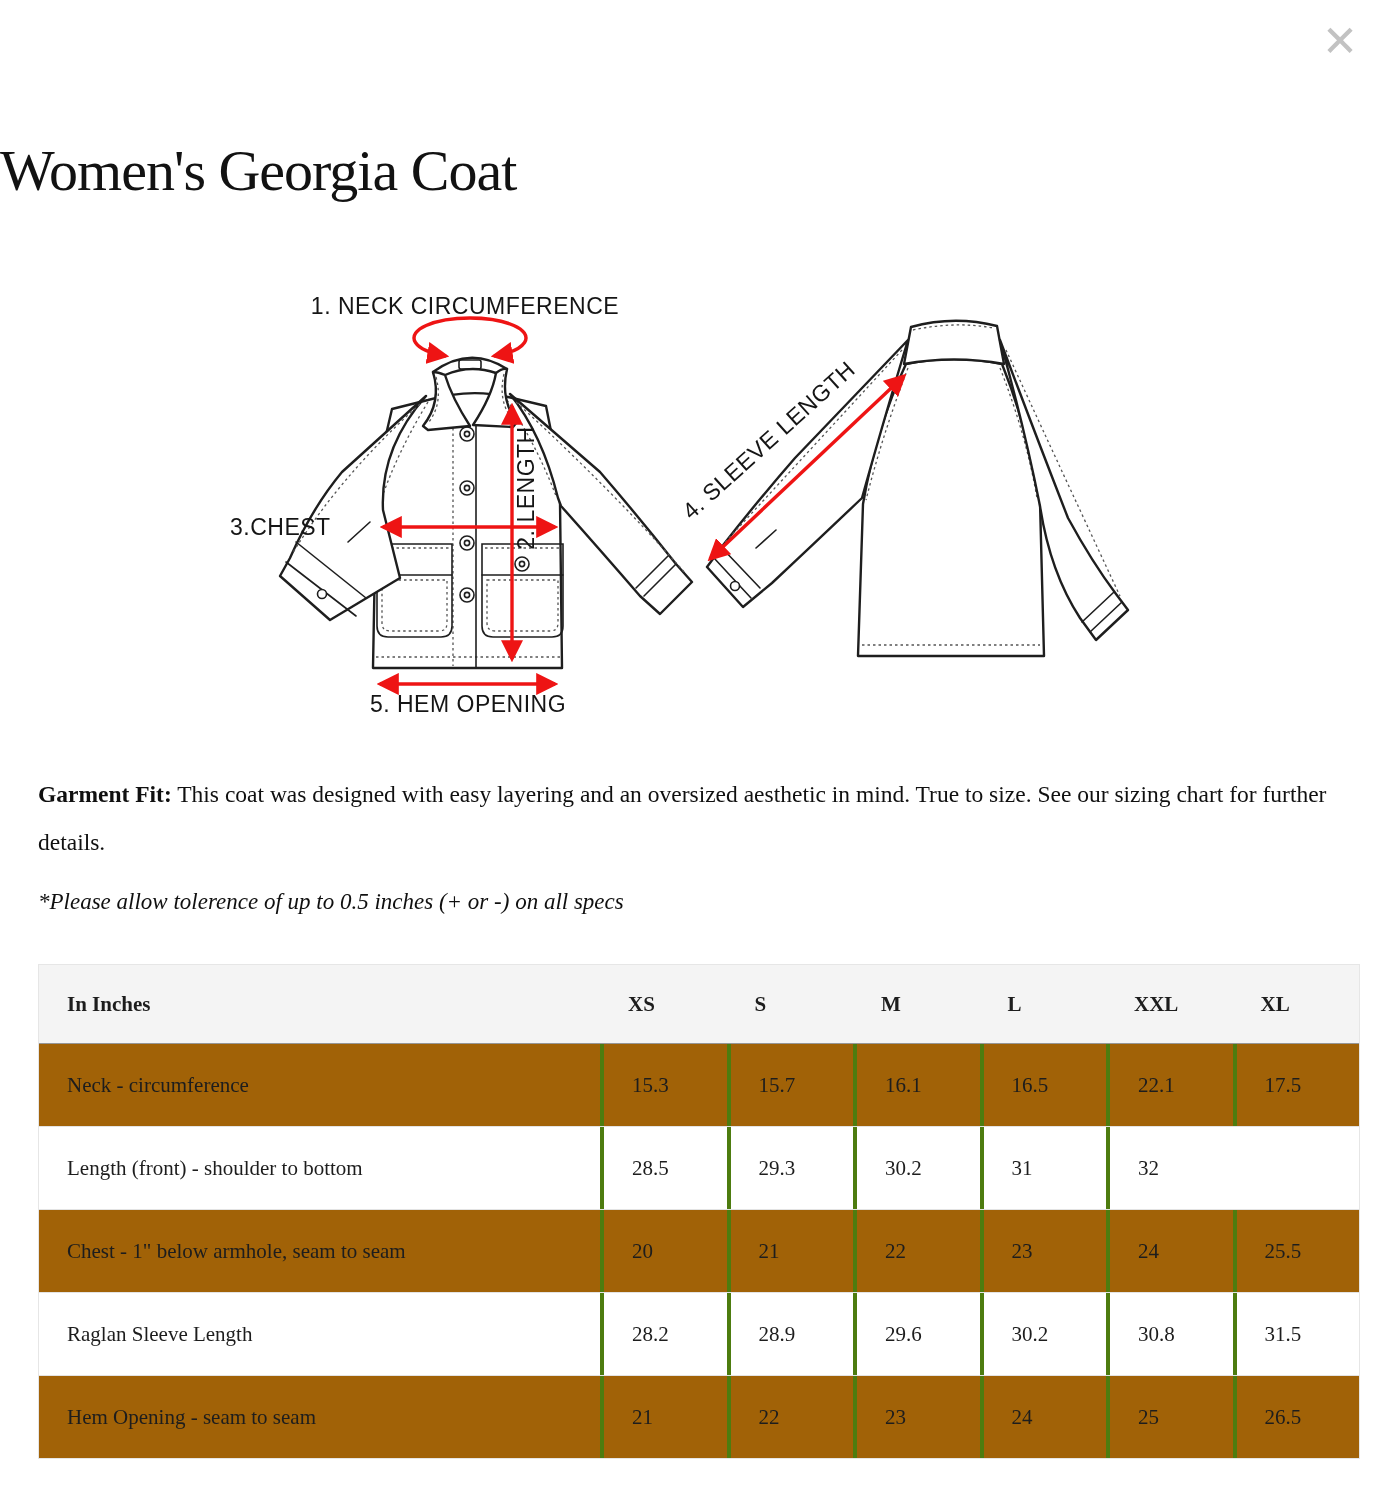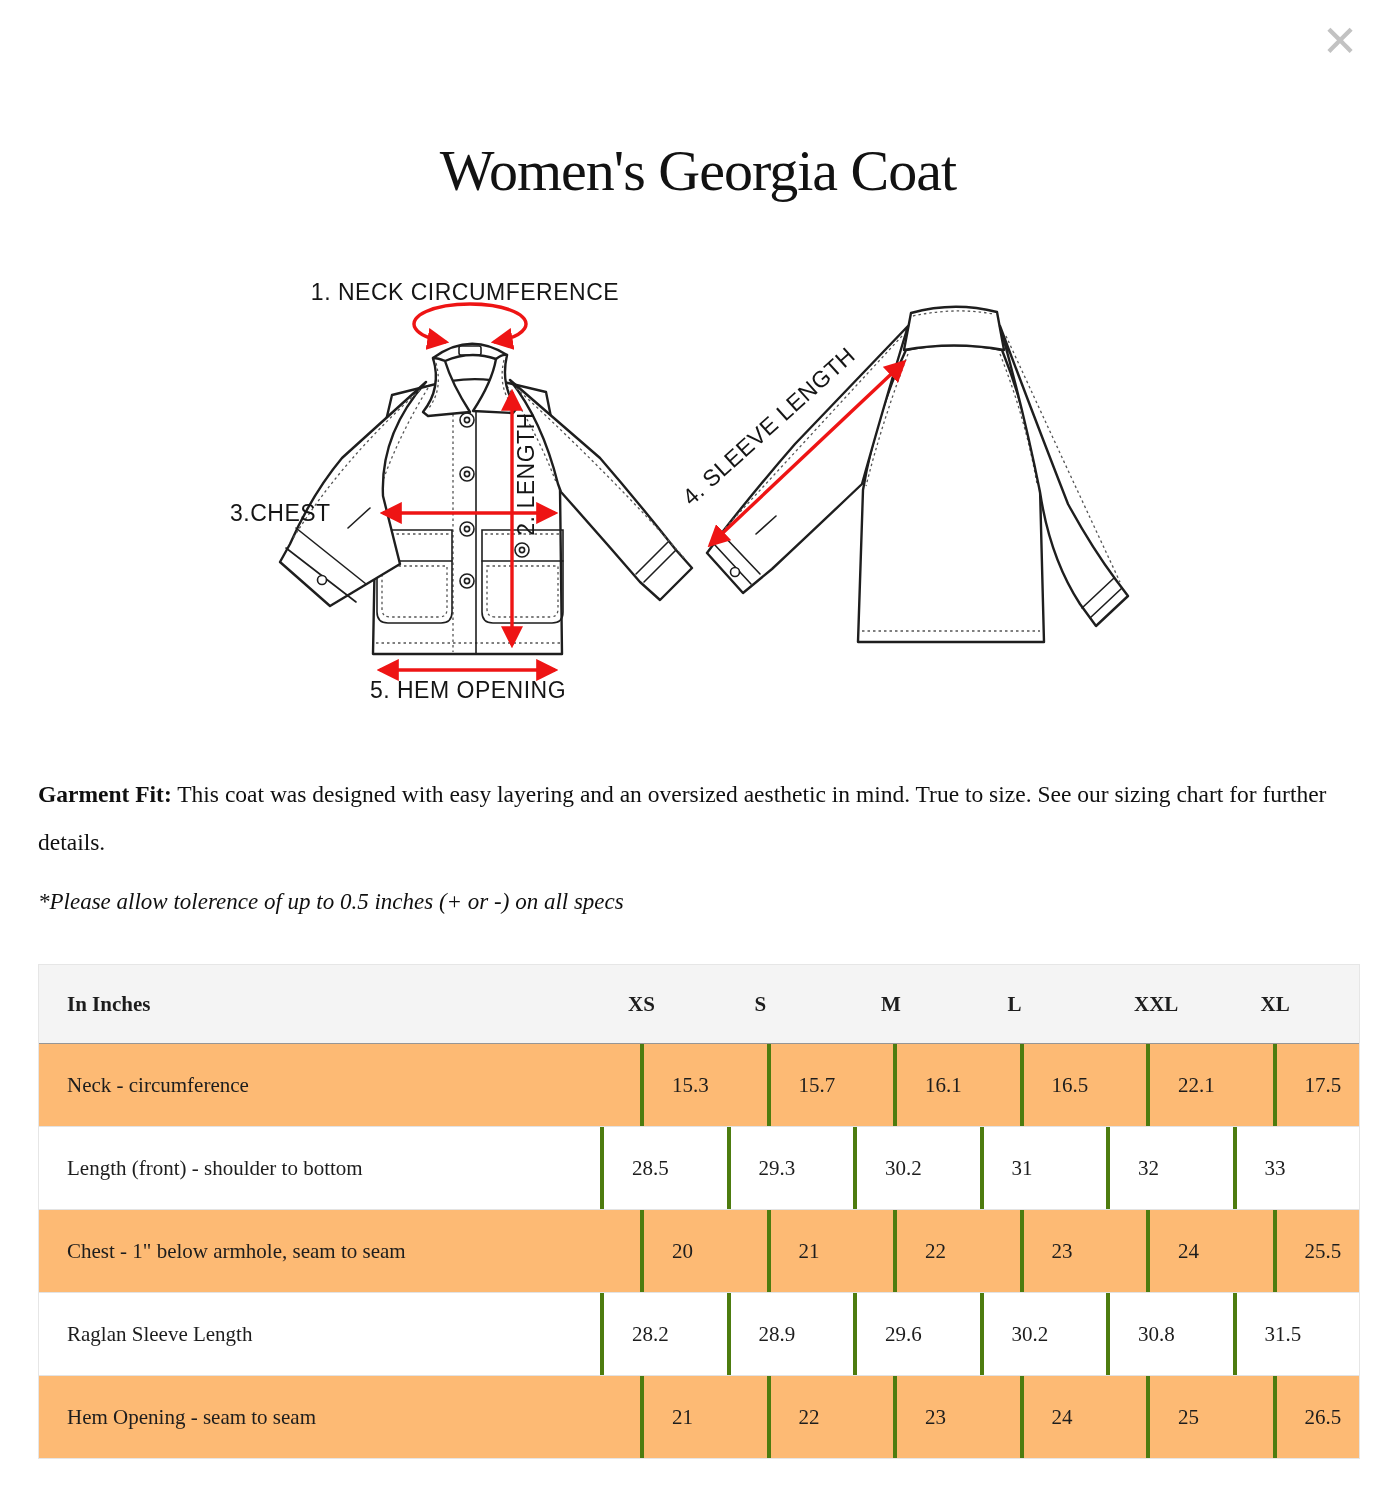--- a/index.html
+++ b/index.html
@@ -2,41 +2,41 @@
 <html><head>
 <meta charset="utf-8">
 <style>
   html,body{margin:0;padding:0;background:#ffffff;}
   .page{position:relative;width:1396px;height:1504px;background:#ffffff;overflow:hidden;
         font-family:"Liberation Serif",serif;color:#1b1b1b;}
 
   .close-btn{position:absolute;top:20px;right:38px;font-family:"Liberation Sans",sans-serif;
              font-size:43px;line-height:1;color:#c2c2c2;cursor:pointer;user-select:none;}
 
-  .title{position:absolute;top:98px;left:0;width:100%;text-align:center;
+  .title{position:absolute;top:98px;left:0;width:100%;
          font-size:58px;font-weight:400;letter-spacing:-1px;color:#121212;}
 
-  .diagram{position:absolute;left:230px;top:262px;width:900px;height:450px;}
+  .diagram{position:absolute;left:230px;top:276px;width:900px;height:450px;}
   .diagram svg{display:block;}
   .ln{fill:#ffffff;stroke:#1e1e1e;stroke-width:2.4;stroke-linejoin:round;}
   .dt{fill:none;stroke:#1e1e1e;stroke-width:1.6;stroke-linecap:round;}
   .btn{fill:#ffffff;stroke:#1e1e1e;stroke-width:1.6;}
   .st{fill:none;stroke:#555;stroke-width:1.3;stroke-dasharray:2.5 3;}
   .redln{fill:none;stroke:#ee1414;stroke-width:3.4;}
   .dlabel{font-family:"Liberation Sans",sans-serif;font-size:23px;fill:#151515;letter-spacing:.5px;}
 
   .fit{position:absolute;left:38px;top:770px;width:1322px;font-size:23.5px;line-height:48px;color:#101010;}
   .fit .fit-note{font-style:italic;font-size:23px;margin-top:12px;}
 
   .sizetable{position:absolute;left:38px;top:964px;width:1320px;border:1px solid #e6e6e6;
              font-size:21px;color:#1d1d1d;}
   .trow{display:grid;grid-template-columns:561px repeat(6,1fr);}
   .trow.thead{height:78px;background:#f4f4f4;border-bottom:1px solid #969696;}
   .trow.drow{height:82px;}
-  .trow.gray{background:#fdba74;gap:40px;}
+  .trow.gray{background:#a16207;}
   .trow.drow + .trow.drow{border-top:1px solid #e3e3e3;}
   .cell{display:flex;align-items:center;padding-left:28px;}
   .thead .cell{font-weight:bold;}
   .drow .cell.val{border-left:4px solid #4d7c0f;}
 </style>
 </head>
 <body>
 
 <div class="page">
 
@@ -167,21 +167,20 @@
       <div class="cell val">17.5</div>
     </div>
 
     <div class="trow drow">
       <div class="cell">Length (front) - shoulder to bottom</div>
       <div class="cell val">28.5</div>
       <div class="cell val">29.3</div>
       <div class="cell val">30.2</div>
       <div class="cell val">31</div>
       <div class="cell val">32</div>
-      <div class="cell val">33</div>
     </div>
 
     <div class="trow drow gray">
       <div class="cell">Chest - 1" below armhole, seam to seam</div>
       <div class="cell val">20</div>
       <div class="cell val">21</div>
       <div class="cell val">22</div>
       <div class="cell val">23</div>
       <div class="cell val">24</div>
       <div class="cell val">25.5</div>

